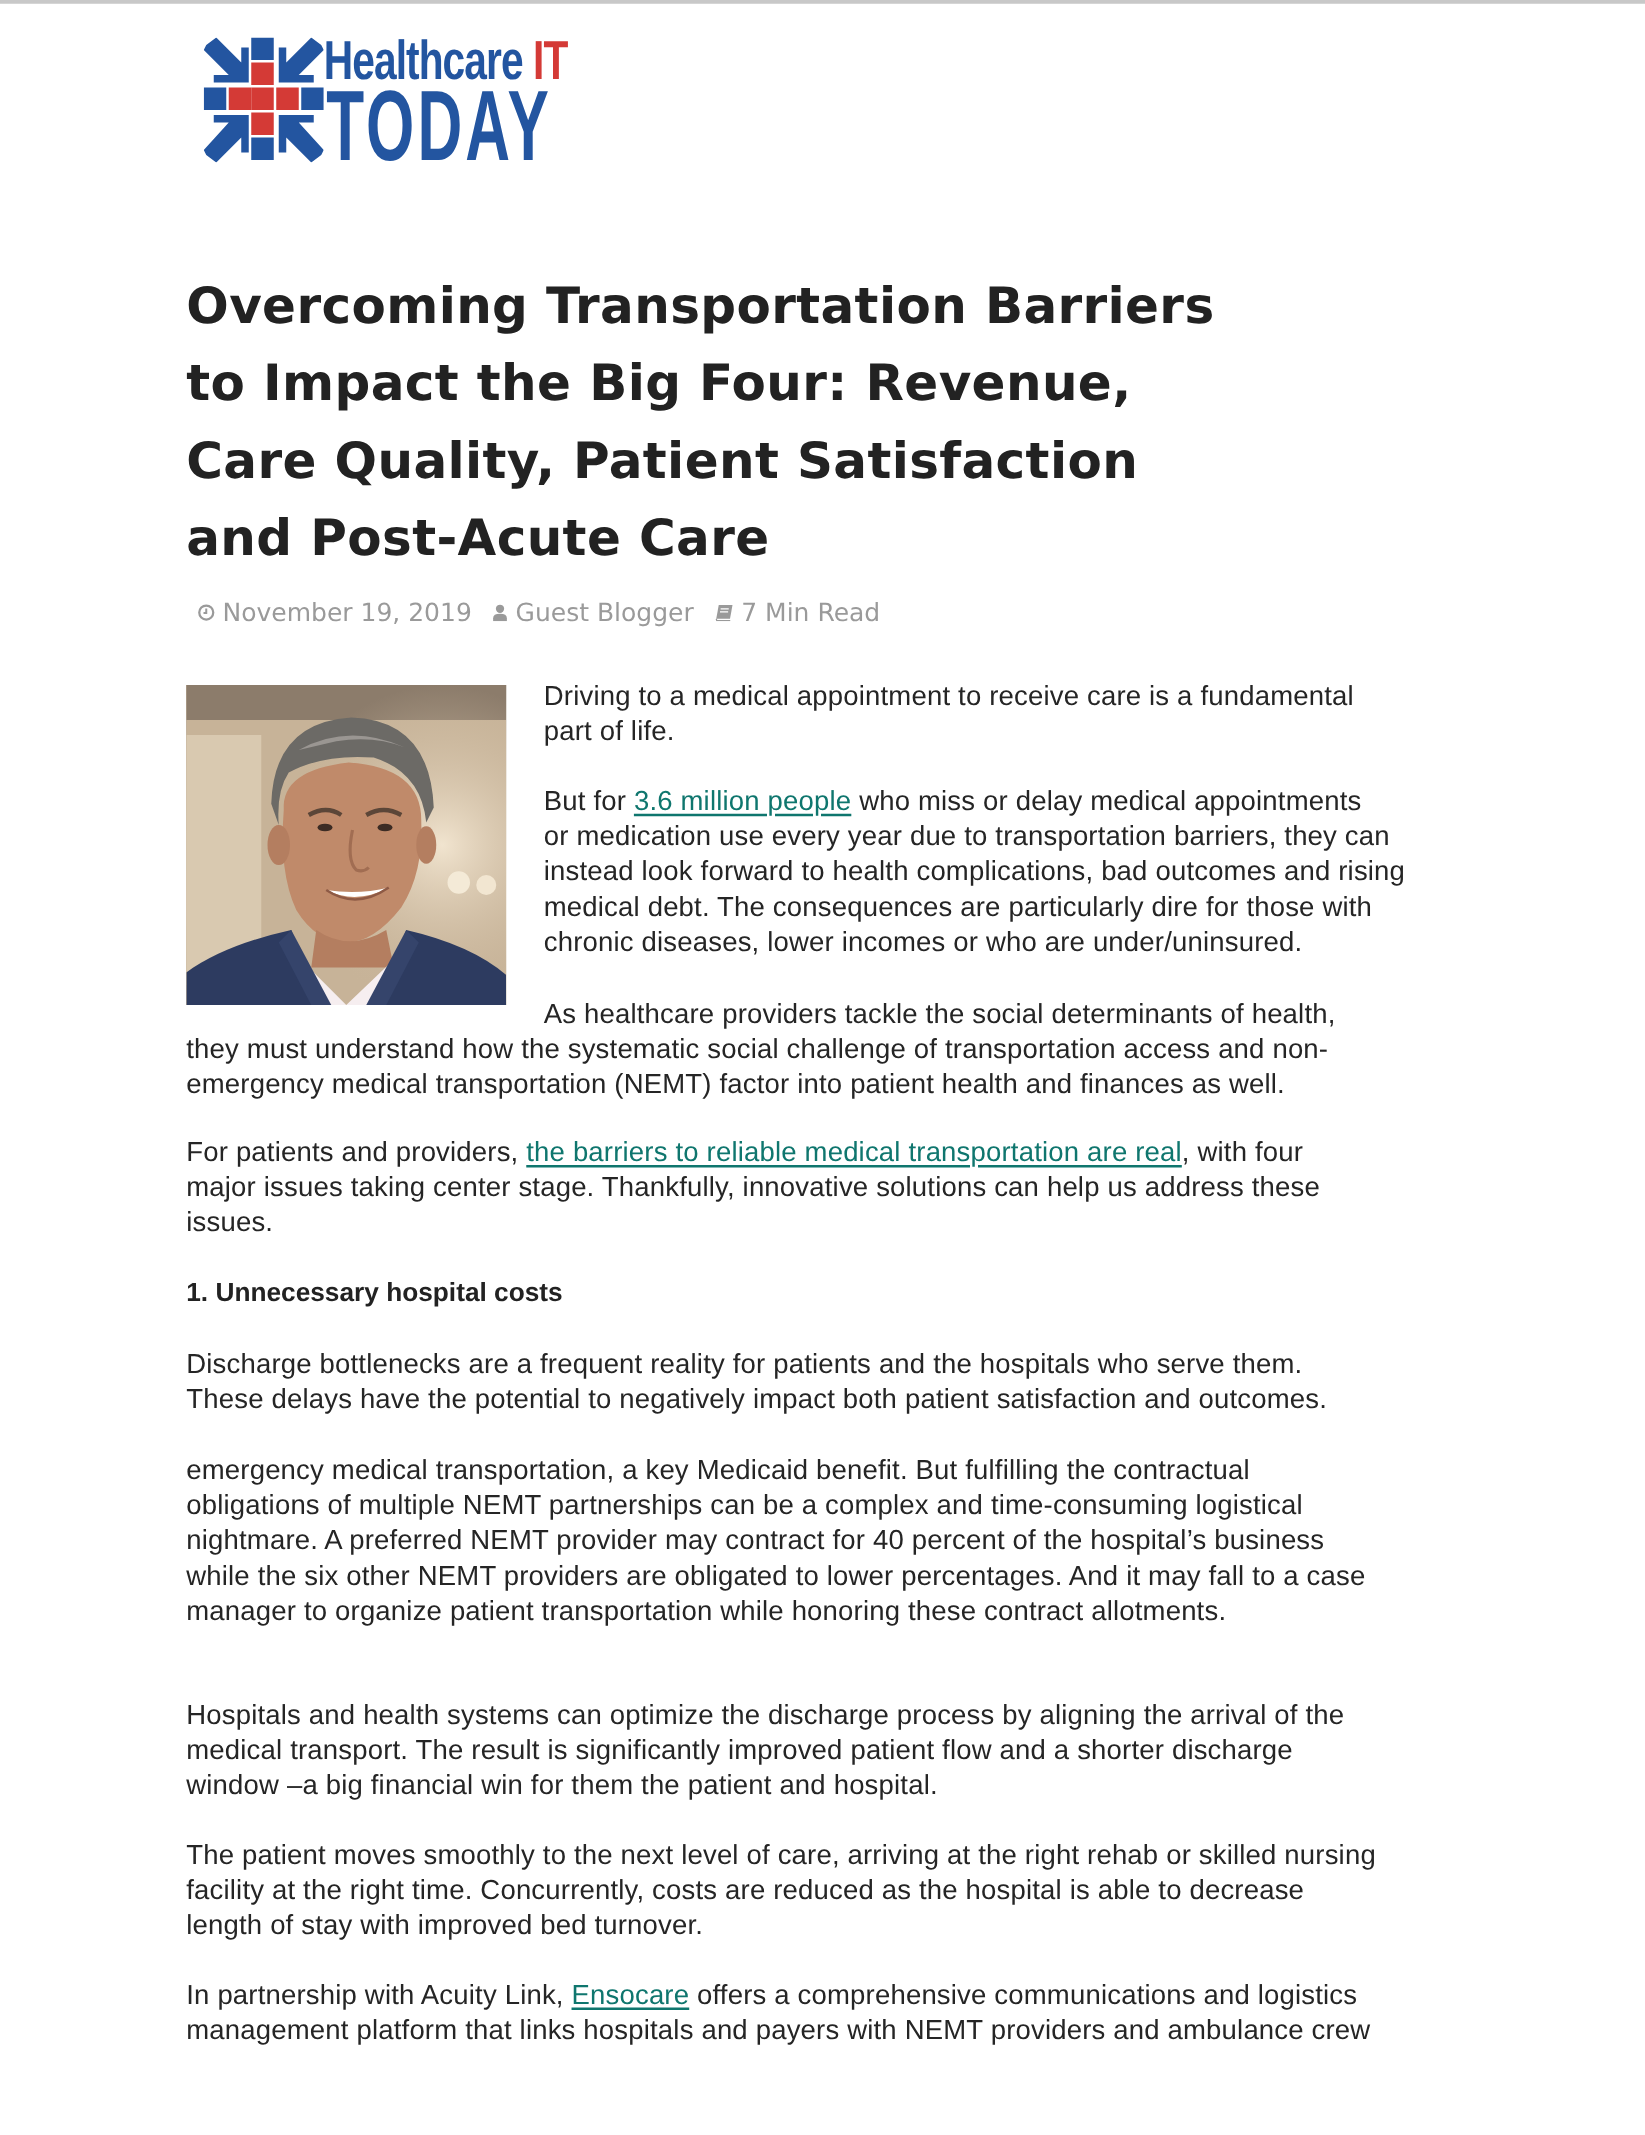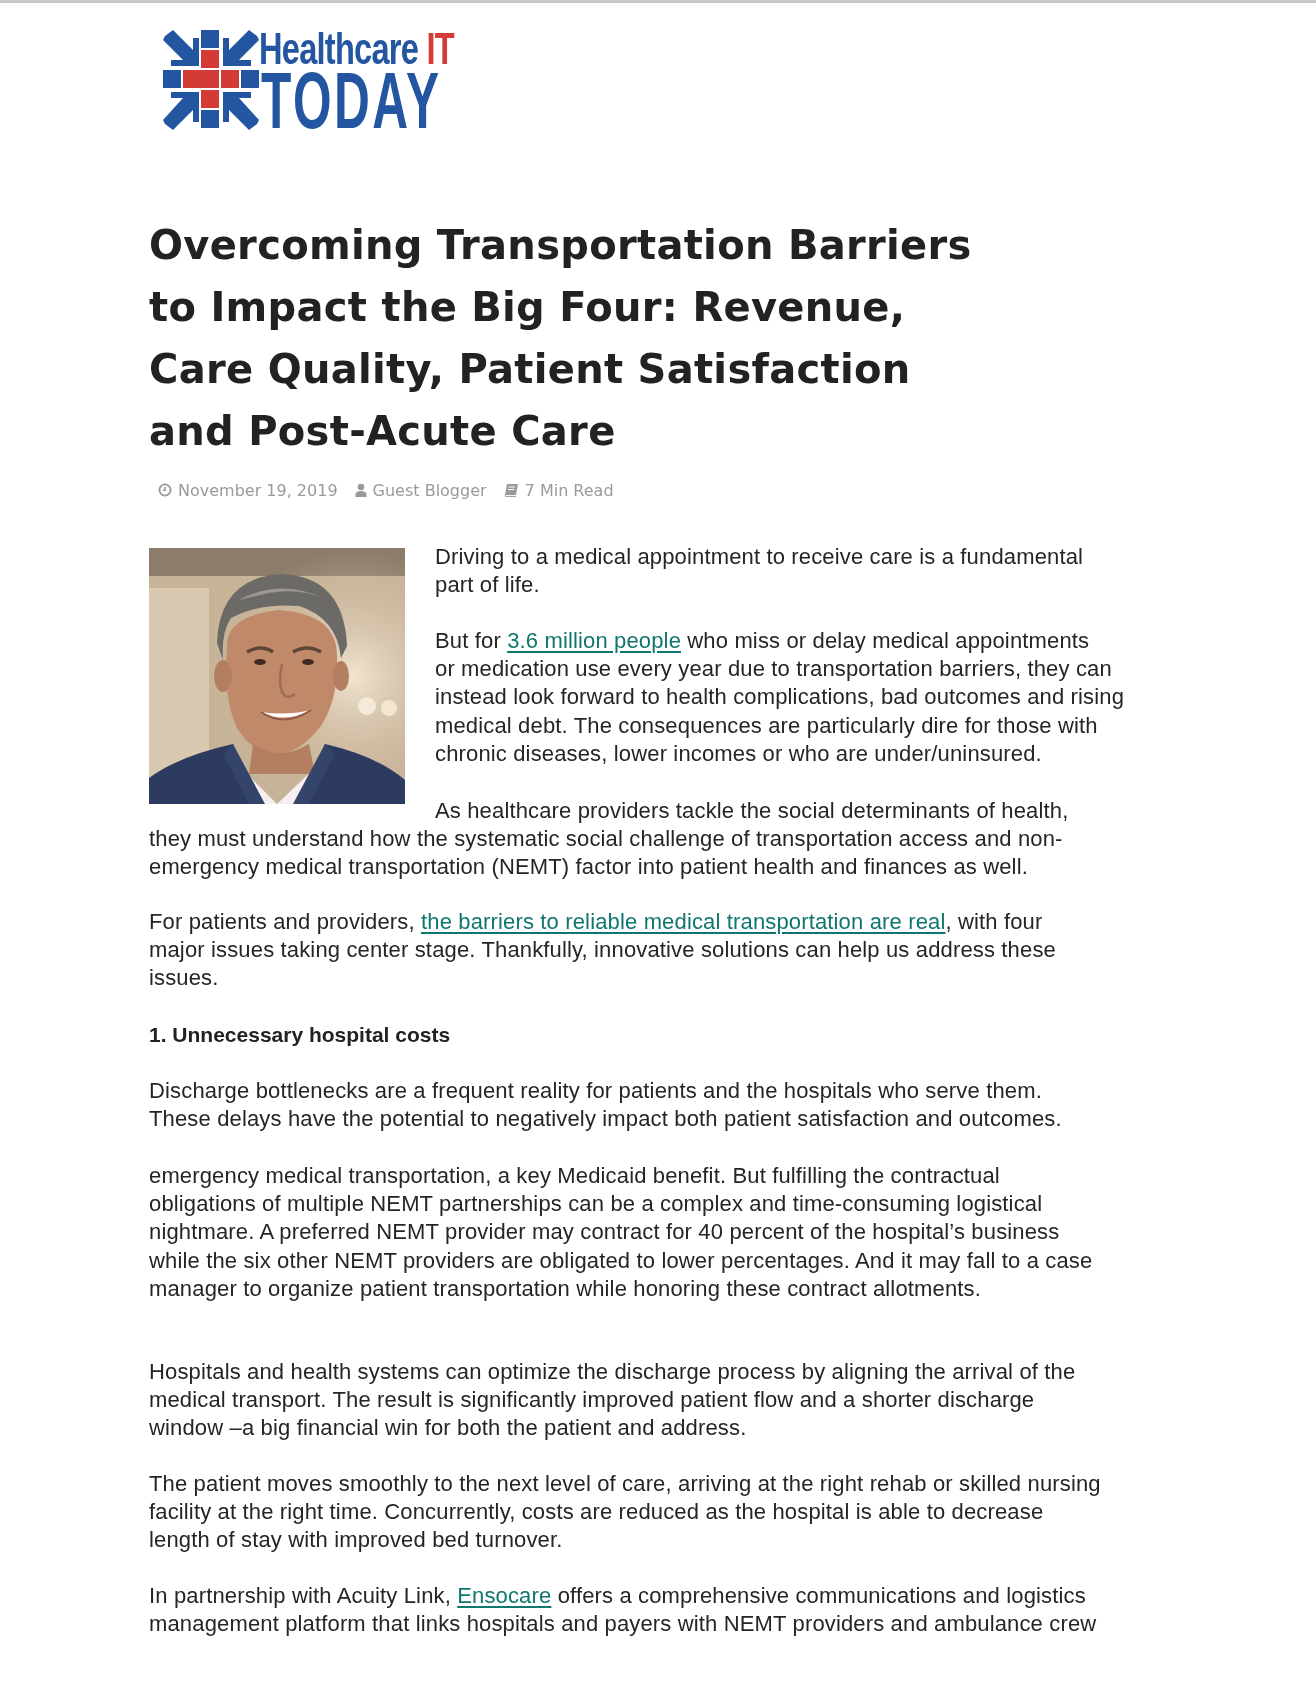--- a/index.html
+++ b/index.html
@@ -87,21 +87,21 @@
 
     
     .meta {
       position: absolute;
       left: 158px;
       top: 478px;
       height: 24px;
       display: flex;
       align-items: center;
       font-family: "DejaVu Sans", sans-serif;
-      font-size: 16px;
+      font-size: 20px;
       color: #9a9a9a;
       white-space: nowrap;
     }
     .meta-item {
       display: flex;
       align-items: center;
       margin-right: 17px;
     }
     .meta-item svg { margin-right: 6px; }
 
@@ -290,21 +290,21 @@
   <span class="line">emergency medical transportation, a key Medicaid benefit. But fulfilling the contractual</span>
   <span class="line">obligations of multiple NEMT partnerships can be a complex and time-consuming logistical</span>
   <span class="line">nightmare. A preferred NEMT provider may contract for 40 percent of the hospital’s business</span>
   <span class="line">while the six other NEMT providers are obligated to lower percentages. And it may fall to a case</span>
   <span class="line">manager to organize patient transportation while honoring these contract allotments.</span>
 </p>
 
 <p class="para body-text" style="left:149px; top:1358px;">
   <span class="line">Hospitals and health systems can optimize the discharge process by aligning the arrival of the</span>
   <span class="line">medical transport. The result is significantly improved patient flow and a shorter discharge</span>
-  <span class="line">window –a big financial win for both the patient and address.</span>
+  <span class="line">window –a big financial win for them the patient and hospital.</span>
 </p>
 
 <p class="para body-text" style="left:149px; top:1470px;">
   <span class="line">The patient moves smoothly to the next level of care, arriving at the right rehab or skilled nursing</span>
   <span class="line">facility at the right time. Concurrently, costs are reduced as the hospital is able to decrease</span>
   <span class="line">length of stay with improved bed turnover.</span>
 </p>
 
 <p class="para body-text" style="left:149px; top:1582px;">
   <span class="line"><span>In partnership with Acuity Link, </span><a class="link">Ensocare</a><span> offers a comprehensive communications and logistics</span></span>

